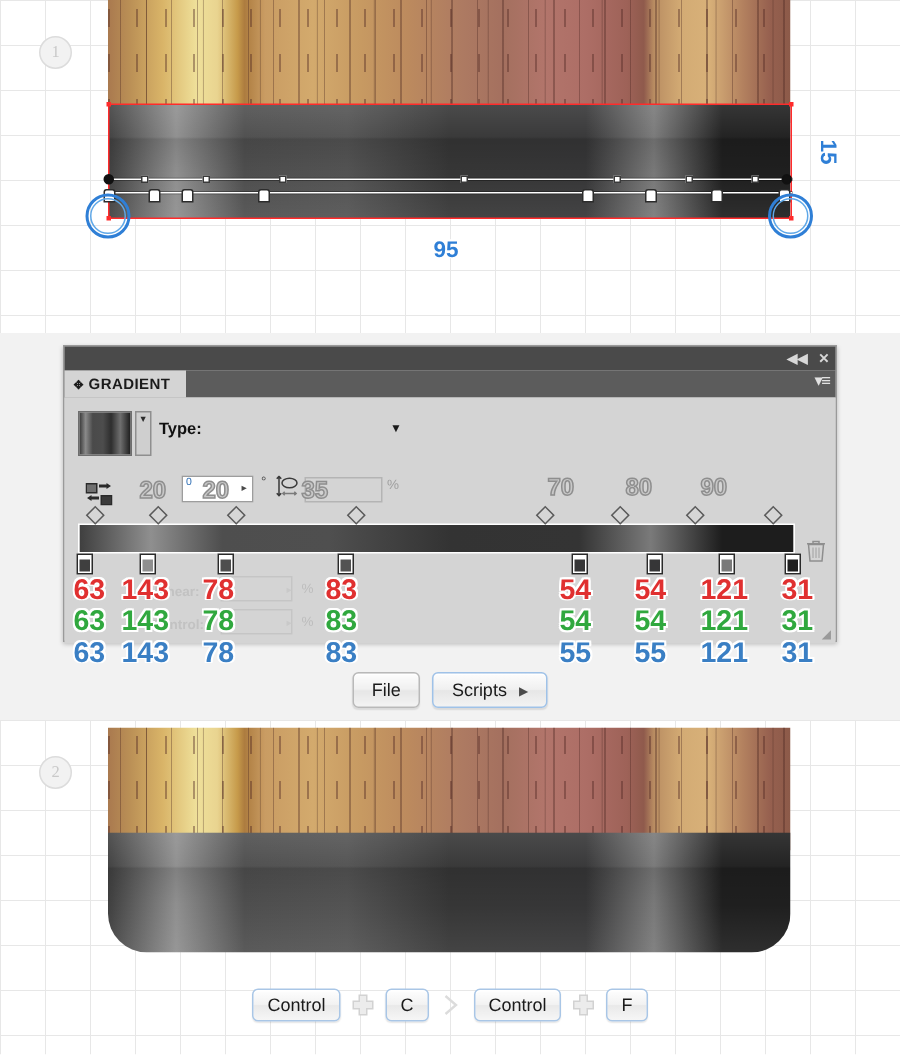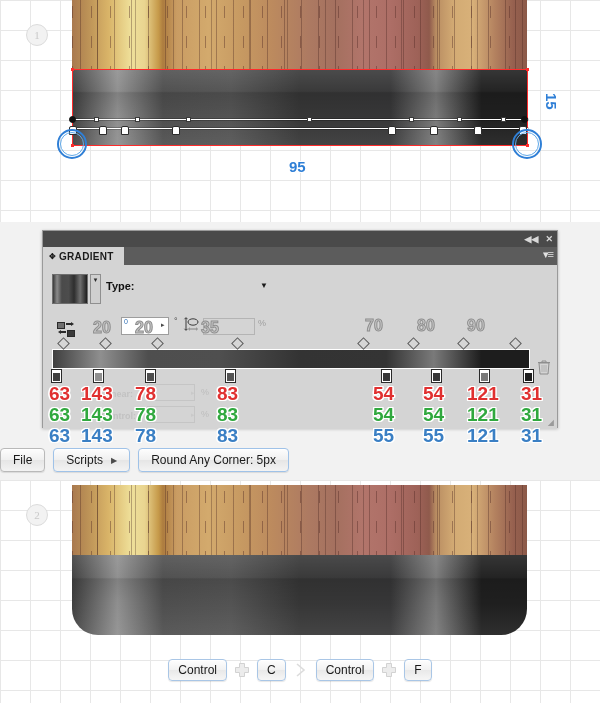--- a/index.html
+++ b/index.html
@@ -236,21 +236,21 @@
     position:absolute; width:48px; height:17px;
     border:1px solid #c5c5c5; background:transparent;
   }
   .faint-tri { position:absolute; font-size:7px; color:#c9c9c9; }
   .faint-pct { position:absolute; font-size:9px; color:#bdbdbd; }
   .resize-grip { position:absolute; right:3px; bottom:2px; font-size:8px; color:#9a9a9a; }
 
   
   #menu-strip {
     position:absolute; left:0; top:440px; width:600px; height:40px;
-    display:flex; align-items:center; justify-content:flex-start; gap:8px;
+    display:flex; align-items:center; justify-content:center; gap:8px;
   }
   .mbtn {
     height:24px; padding:0 12px; display:flex; align-items:center; gap:8px;
     border-radius:4px; font-size:12px; color:#1a1a1a;
     background: linear-gradient(to bottom,#fdfdfd 0%,#f0f0f0 48%,#e6e6e6 52%,#f3f3f3 100%);
     border:1px solid #b9b9b9;
     box-shadow: 0 1px 1px rgba(0,0,0,0.10), inset 0 1px 0 #fff;
     white-space:nowrap;
   }
   .mbtn.blue { border-color:#9fc2e8; }
@@ -478,23 +478,20 @@
     </div>
   </div>
 
   <div id="menu-strip">
     <div class="mbtn">
       <span>File</span>
     </div>
     <div class="mbtn blue">
       <span>Scripts</span>
       <span class="sub-arrow">▶</span>
-    </div>
-    <div class="mbtn blue">
-      <span>Round Any Corner: 5px</span>
     </div>
   </div>
 
   <div class="canvas" id="canvas-bottom">
     <div class="step-badge" style="left:26px; top:24px;">2</div>
 
     <div class="artwork" style="left:72px; top:5px; width:455px; height:82px;">
       <div class="wood" style="height:82px;">
         <div class="wood-dashes"></div>
       </div>

